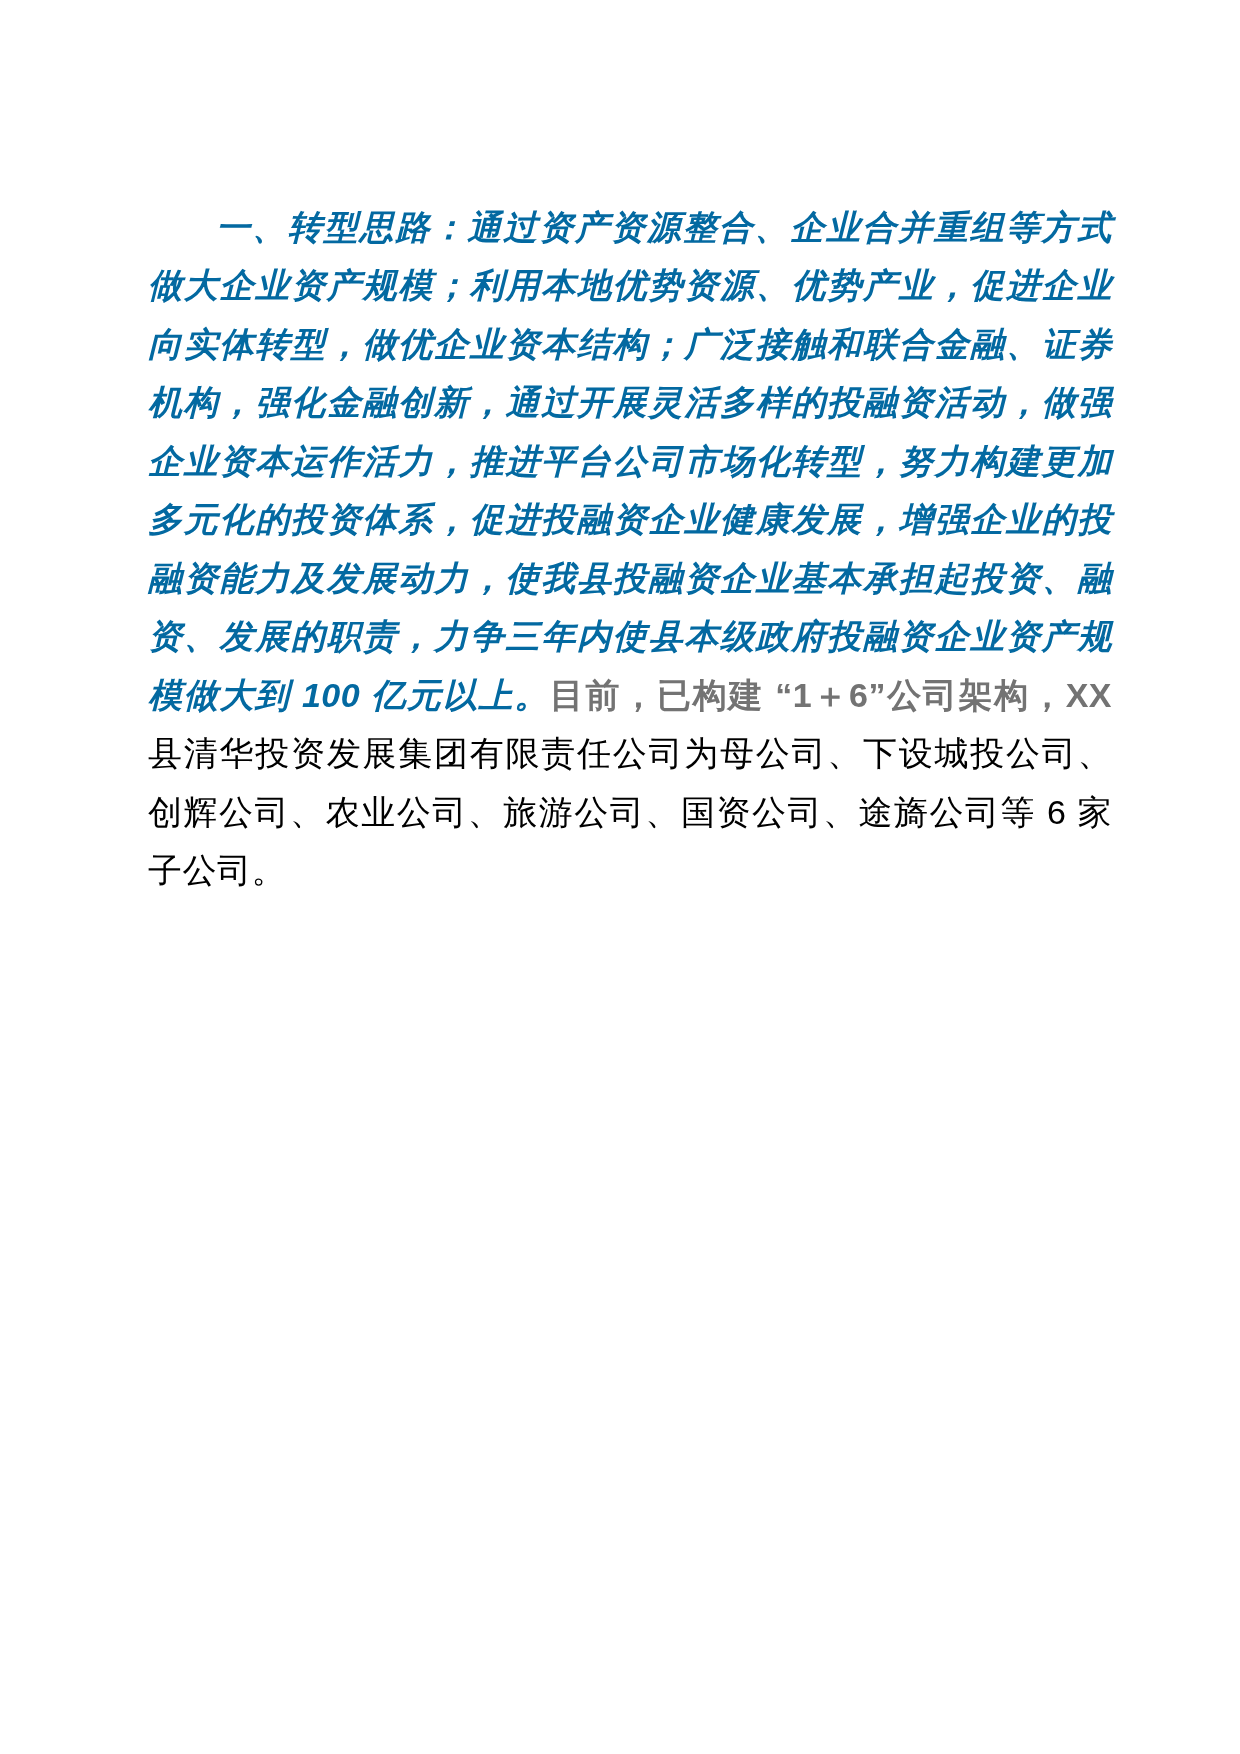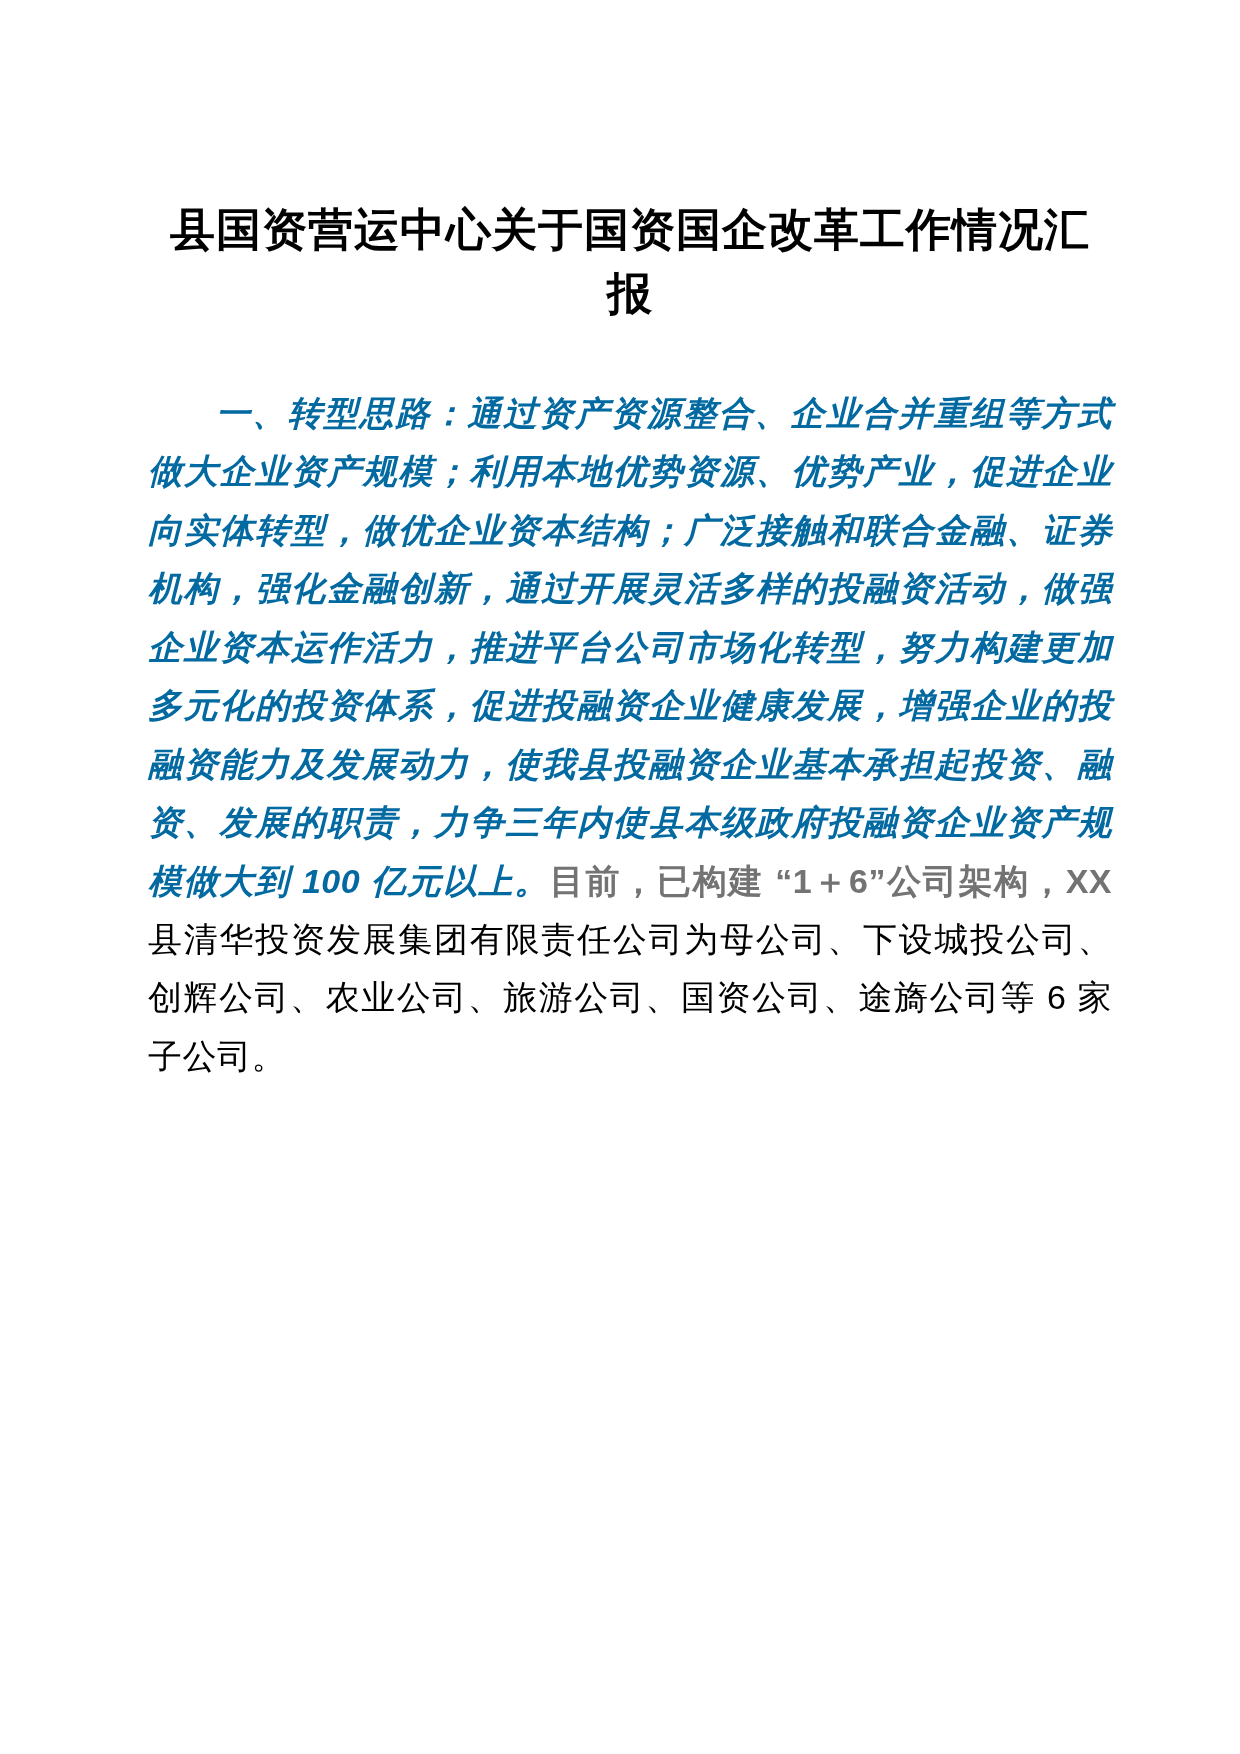--- a/index.html
+++ b/index.html
@@ -53,17 +53,16 @@
   }
   .black-normal {
     color: #000000;
     font-weight: normal;
   }
 </style>
 </head>
 <body>
 
 <div class="page">
-  <h1 class="doc-title">县国资营运中心关于国资国企改革工作情况汇报</h1>
 
 
   <p class="body-para"><span class="red-emphasis">一、转型思路：通过资产资源整合、企业合并重组等方式做大企业资产规模；利用本地优势资源、优势产业，促进企业向实体转型，做优企业资本结构；广泛接触和联合金融、证券机构，强化金融创新，通过开展灵活多样的投融资活动，做强企业资本运作活力，推进平台公司市场化转型，努力构建更加多元化的投资体系，促进投融资企业健康发展，增强企业的投融资能力及发展动力，使我县投融资企业基本承担起投资、融资、发展的职责，力争三年内使县本级政府投融资企业资产规模做大到 100 亿元以上。</span><span class="black-bold">目前，已构建 “1＋6”公司架构，XX</span><span class="black-normal">县清华投资发展集团有限责任公司为母公司、下设城投公司、创辉公司、农业公司、旅游公司、国资公司、途旖公司等 6 家子公司。</span></p>
 </div>
 
 </body></html>

